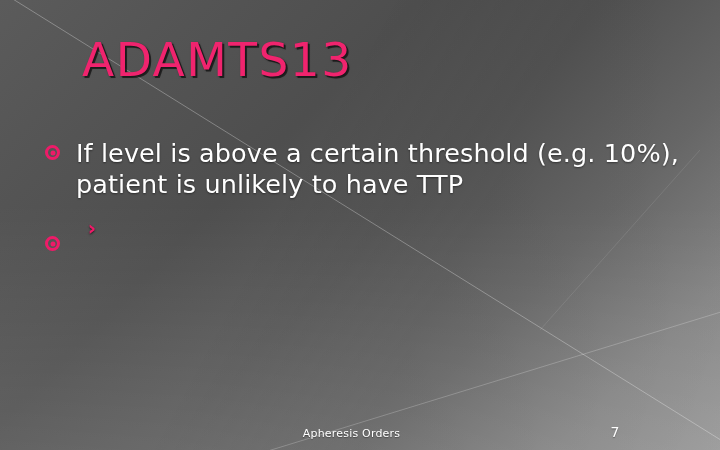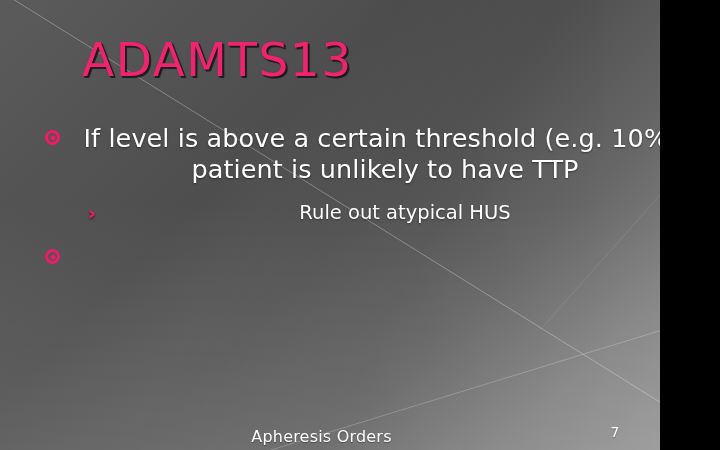--- a/index.html
+++ b/index.html
@@ -3,21 +3,21 @@
 <meta charset="utf-8">
 <style>
   html, body {
     margin: 0;
     padding: 0;
     background: #000;
   }
 
   #slide {
     position: relative;
-    width: 660px;
+    width: 720px;
     height: 450px;
     overflow: hidden;
     font-family: "DejaVu Sans", sans-serif;
     
     background:
       linear-gradient(135deg,
         #5b5b5b 0%,
         #545454 18%,
         #4e4e4e 36%,
         #585858 52%,
@@ -68,24 +68,23 @@
     text-shadow:
        2px 2px 0 rgba(20,20,20,0.75),
        1px 1px 2px rgba(0,0,0,0.6);
     white-space: nowrap;
   }
 
   
   .body {
     position: absolute;
     left: 44px;
-    top: 123px;
+    top: 138px;
     width: 650px;
     color: #ffffff;
-    text-align: center;
   }
 
   .lvl1 {
     position: relative;
     padding-left: 32px;
     font-size: 25.5px;
     line-height: 31px;
     letter-spacing: 0.1px;
     color: #ffffff;
     text-shadow: 0 1px 2px rgba(0,0,0,0.45);
@@ -136,21 +135,21 @@
   .gap-a { height: 14px; }
   .gap-b { height: 15px; }
 
   
   .footer-text {
     position: absolute;
     left: 0;
     right: 17px;
     top: 427px;
     text-align: center;
-    font-size: 16px;
+    font-size: 11px;
     color: #ffffff;
     letter-spacing: 0.2px;
     text-shadow: 0 1px 1px rgba(0,0,0,0.35);
   }
 
   .page-num {
     position: absolute;
     left: 590px;
     top: 424px;
     width: 50px;
@@ -187,21 +186,20 @@
     </div>
 
     <div class="gap-a"></div>
 
     <div class="lvl2">
       <span class="chev">›</span>
     </div>
 
     <div class="lvl2">
       <span class="chev">›</span>
-      <span>Rule out atypical HUS</span>
     </div>
 
     <div class="gap-b"></div>
 
     <div class="lvl1">
       <span class="marker"></span>
     </div>
 
   </div>
 

